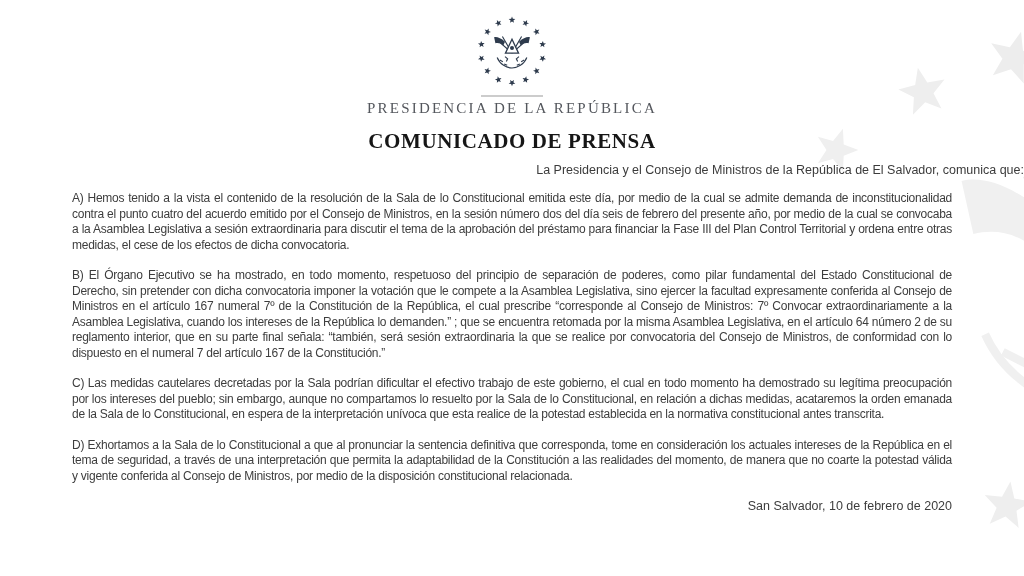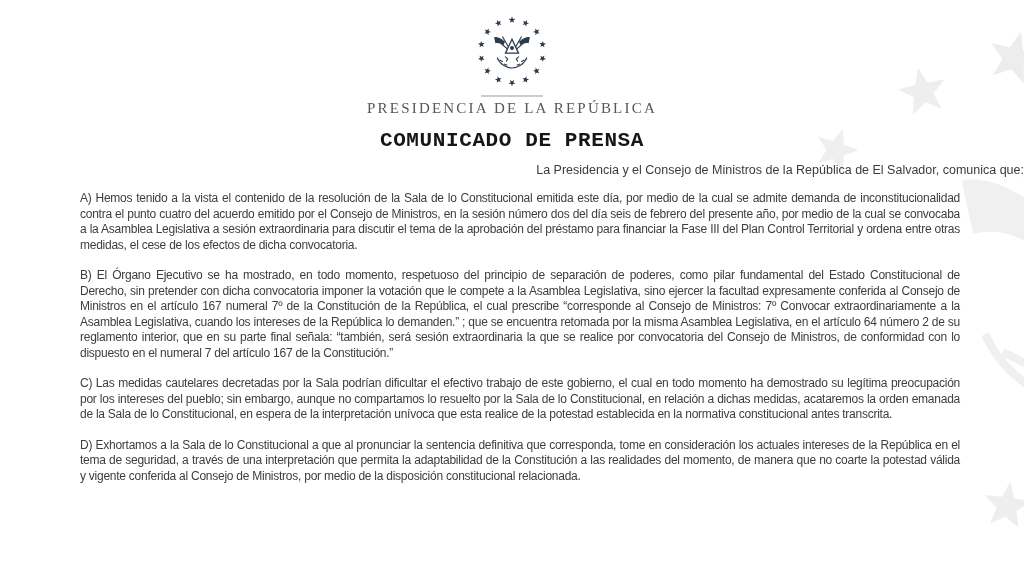--- a/index.html
+++ b/index.html
@@ -25,32 +25,32 @@
   .org-name{
     position:absolute;top:100px;left:0;width:100%;
     text-align:center;
     font-family:"Liberation Serif", serif;
     font-size:15px;letter-spacing:2.2px;
     color:#54575d;
   }
   .title{
     position:absolute;top:129px;left:0;width:100%;
     margin:0;text-align:center;
-    font-family:Liberation Mono, monospace;
+    font-family:Liberation Serif, serif;
     font-size:21px;font-weight:bold;letter-spacing:.6px;
     color:#161616;
   }
   .intro{
     position:absolute;top:163px;left:0;width:100%;
     margin:0;text-align:right;
     font-size:12.5px;color:#3b3b3b;
   }
   
   .body-col{
-    position:absolute;left:80px;top:191px;width:880px;
+    position:absolute;left:72px;top:191px;width:880px;
   }
   .body-col p.par{
     margin:0 0 15px 0;
     font-size:12px;line-height:15.5px;letter-spacing:-0.25px;
     color:#3d3d3d;
     text-align:justify;
   }
   .dateline{
     margin:1px 0 0 0;
     font-size:12.5px;line-height:15px;color:#3d3d3d;
@@ -157,15 +157,16 @@
 
   <h1 class="title">COMUNICADO DE PRENSA</h1>
 
   <p class="intro">La Presidencia y el Consejo de Ministros de la República de El Salvador, comunica que:</p>
 
   <main class="body-col">
     <p class="par">A) Hemos tenido a la vista el contenido de la resolución de la Sala de lo Constitucional emitida este día, por medio de la cual se admite demanda de inconstitucionalidad contra el punto cuatro del acuerdo emitido por el Consejo de Ministros, en la sesión número dos del día seis de febrero del presente año, por medio de la cual se convocaba a la Asamblea Legislativa a sesión extraordinaria para discutir el tema de la aprobación del préstamo para financiar la Fase III del Plan Control Territorial y ordena entre otras medidas, el cese de los efectos de dicha convocatoria.</p>
     <p class="par">B) El Órgano Ejecutivo se ha mostrado, en todo momento, respetuoso del principio de separación de poderes, como pilar fundamental del Estado Constitucional de Derecho, sin pretender con dicha convocatoria imponer la votación que le compete a la Asamblea Legislativa, sino ejercer la facultad expresamente conferida al Consejo de Ministros en el artículo 167 numeral 7º de la Constitución de la República, el cual prescribe “corresponde al Consejo de Ministros: 7º Convocar extraordinariamente a la Asamblea Legislativa, cuando los intereses de la República lo demanden.” ; que se encuentra retomada por la misma Asamblea Legislativa, en el artículo 64 número 2 de su reglamento interior, que en su parte final señala: “también, será sesión extraordinaria la que se realice por convocatoria del Consejo de Ministros, de conformidad con lo dispuesto en el numeral 7 del artículo 167 de la Constitución.”</p>
     <p class="par">C) Las medidas cautelares decretadas por la Sala podrían dificultar el efectivo trabajo de este gobierno, el cual en todo momento ha demostrado su legítima preocupación por los intereses del pueblo; sin embargo, aunque no compartamos lo resuelto por la Sala de lo Constitucional, en relación a dichas medidas, acataremos la orden emanada de la Sala de lo Constitucional, en espera de la interpretación unívoca que esta realice de la potestad establecida en la normativa constitucional antes transcrita.</p>
     <p class="par">D) Exhortamos a la Sala de lo Constitucional a que al pronunciar la sentencia definitiva que corresponda, tome en consideración los actuales intereses de la República en el tema de seguridad, a través de una interpretación que permita la adaptabilidad de la Constitución a las realidades del momento, de manera que no coarte la potestad válida y vigente conferida al Consejo de Ministros, por medio de la disposición constitucional relacionada.</p>
+    <p class="dateline">San Salvador, 10 de febrero de 2020</p>
   </main>
 
 </div>
 
 </body></html>

